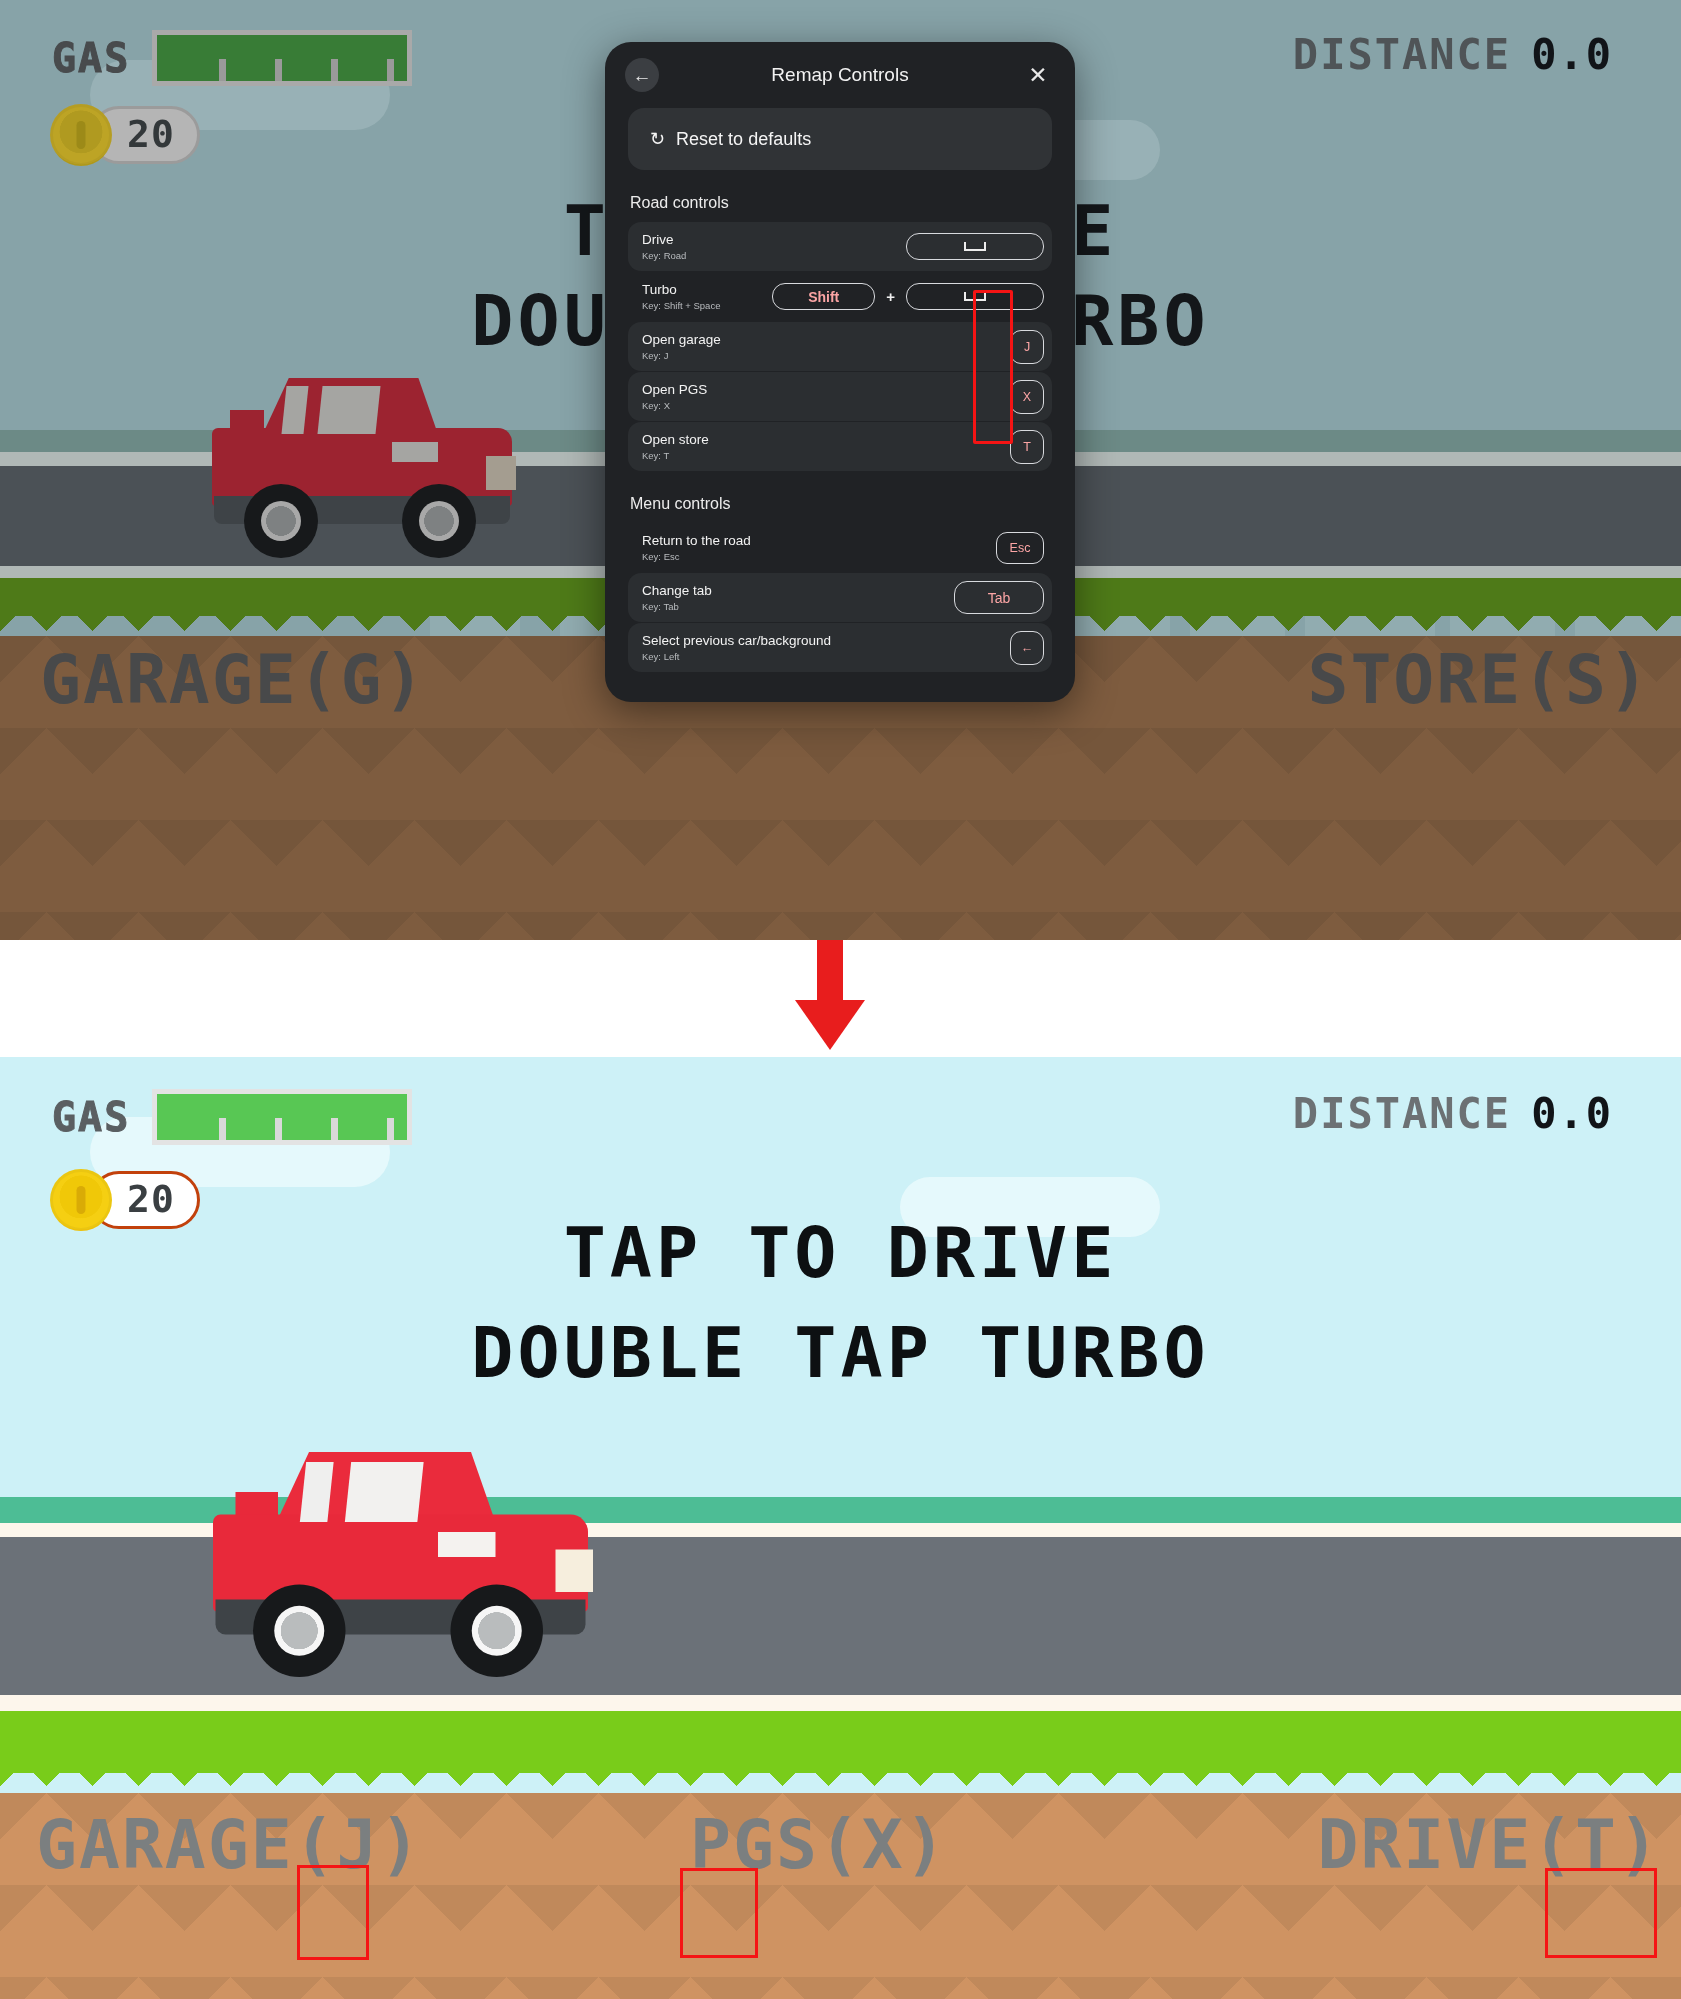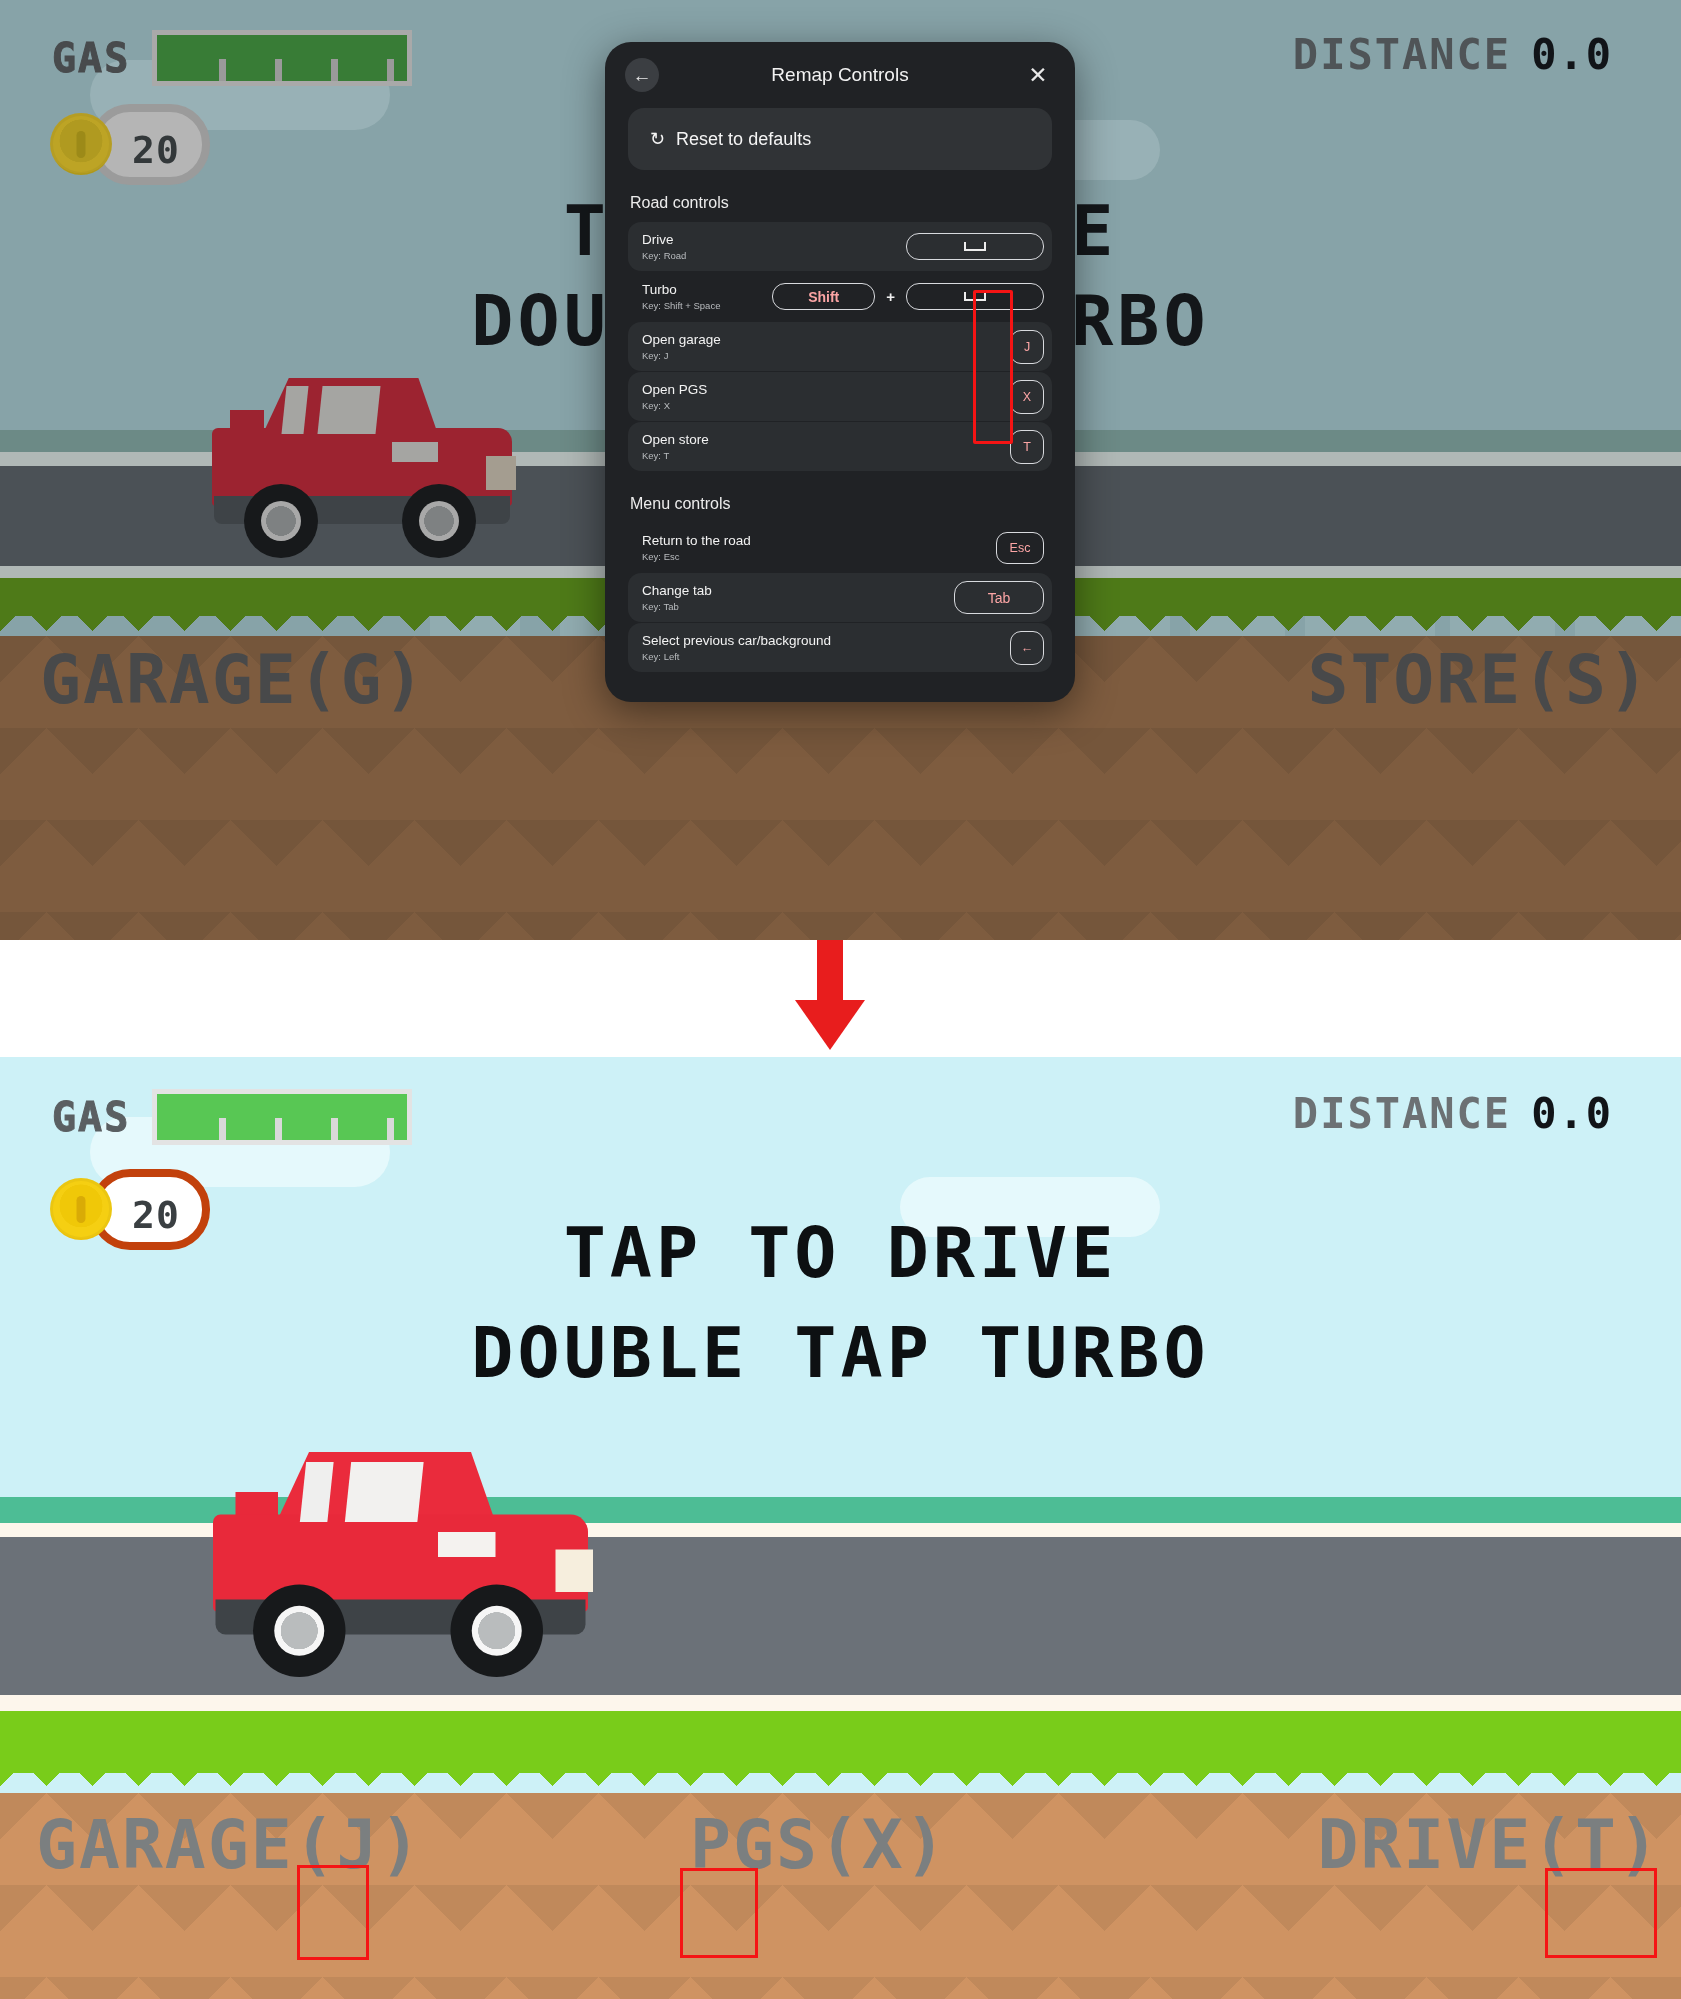--- a/index.html
+++ b/index.html
@@ -94,22 +94,22 @@
   #panel-top .coin {
     background: radial-gradient(circle at 50% 45%, #b09a20 0 46%, #bda425 47% 70%, #b79f1c 71% 100%);
   }
   .coin:after {
     content:''; position:absolute; left:50%; top:28%;
     transform:translateX(-50%);
     width:9px; height:44%; border-radius:5px; background:#d9ab06;
   }
   #panel-top .coin:after { background:#9c8a18; }
   .coin-pill {
-    margin-left:-22px; padding:19px 22px 6px 34px;
-    background:#ffffff; border:8px solid #c2410c; border-radius:40px;
+    margin-left:-22px; padding:6px 22px 6px 34px;
+    background:#ffffff; border:3px solid #c2410c; border-radius:40px;
     font-family:"DejaVu Sans Mono", monospace; font-weight:700;
     font-size:38px; color:#3a3f42; letter-spacing:1px; line-height:1.05;
   }
   #panel-top .coin-pill { background:#b5b5b5; border-color:#9b9b9b; color:#33383a; }
 
   .hud-distance {
     position:absolute;
     font-family:"DejaVu Sans Mono", monospace; font-weight:700;
     font-size:42px; letter-spacing:2px; display:flex; gap:20px;
   }

